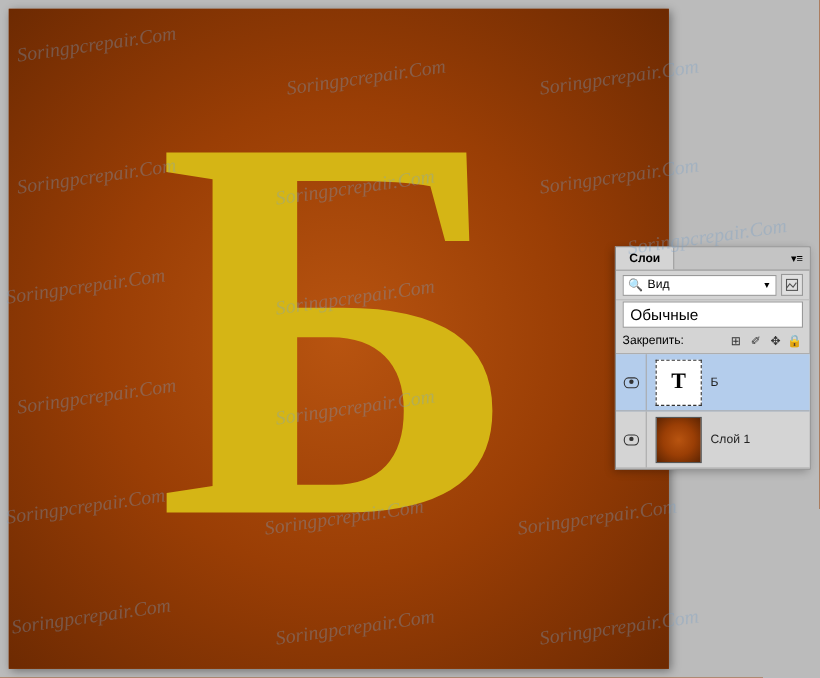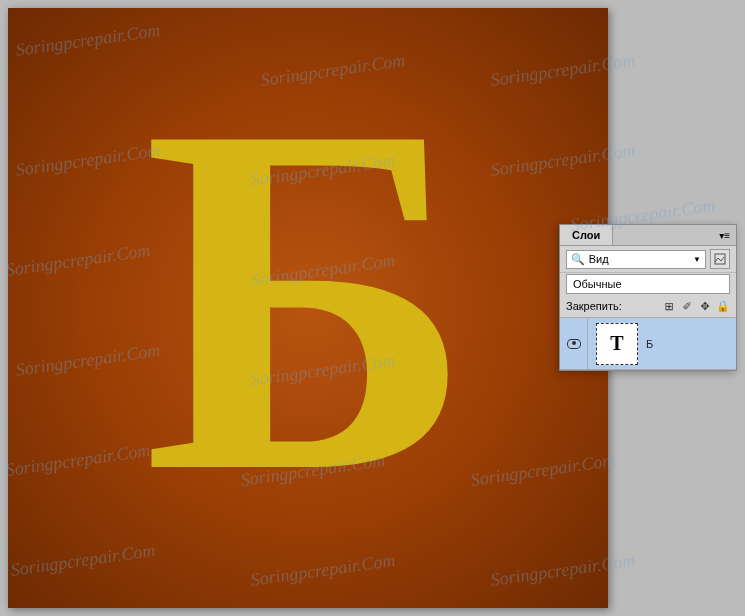--- a/index.html
+++ b/index.html
@@ -106,21 +106,21 @@
       border: 1px solid #999;
       display: flex;
       align-items: center;
       justify-content: center;
     }
     .type-row {
       background: #fff;
       border: 1px solid #999;
       margin: 1px 6px;
       padding: 3px 6px;
-      font-size: 11px;
+      font-size: 14px;
     }
     .lock-row {
       display: flex;
       align-items: center;
       gap: 6px;
       padding: 4px 6px;
       border-bottom: 1px solid #aaa;
       font-size: 11px;
     }
     .lock-icons {
@@ -267,16 +267,23 @@
     <div class="layer-item selected">
       <div class="vis-col">
           <div class="eye"></div>
         </div>
       <div class="thumb dashed">
           <span style="font-size:20px">T</span>
         </div>
       <div class="layer-name">Б</div>
     </div>
 
+    <div class="layer-item">
+      <div class="vis-col">
+          <div class="eye"></div>
+        </div>
+      <div class="thumb gradient"></div>
+      <div class="layer-name">Слой 1</div>
+    </div>
 
 
   </div>
 </div>
 
 </body></html>

